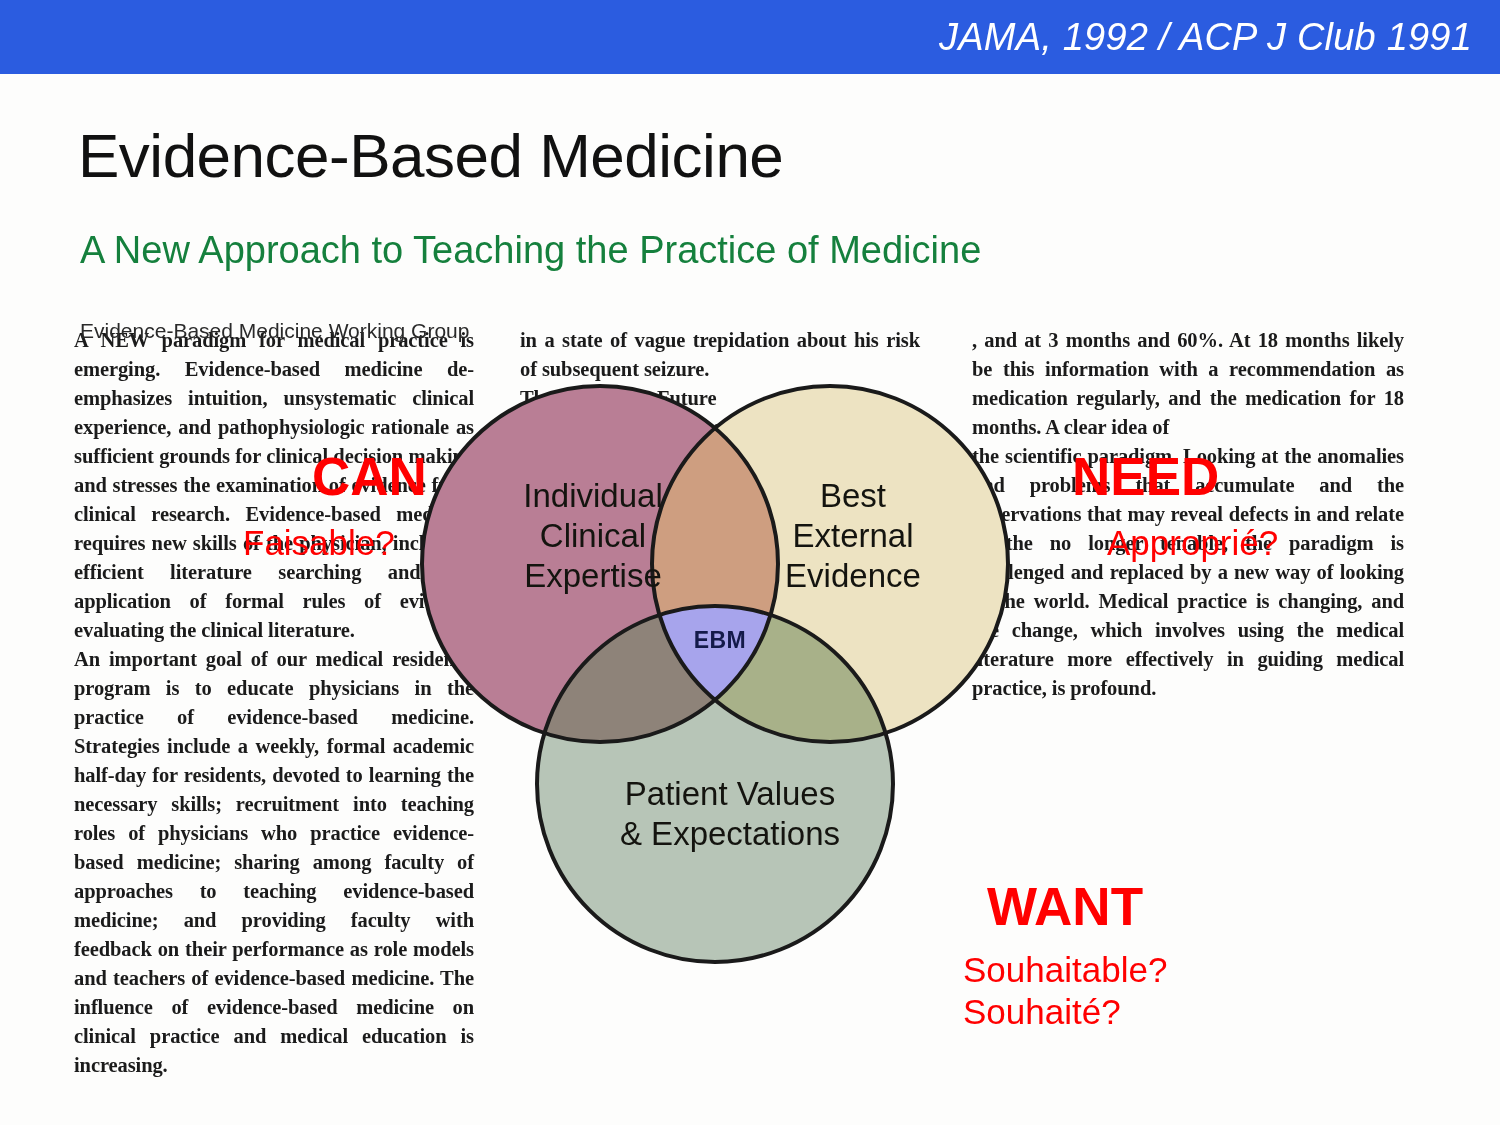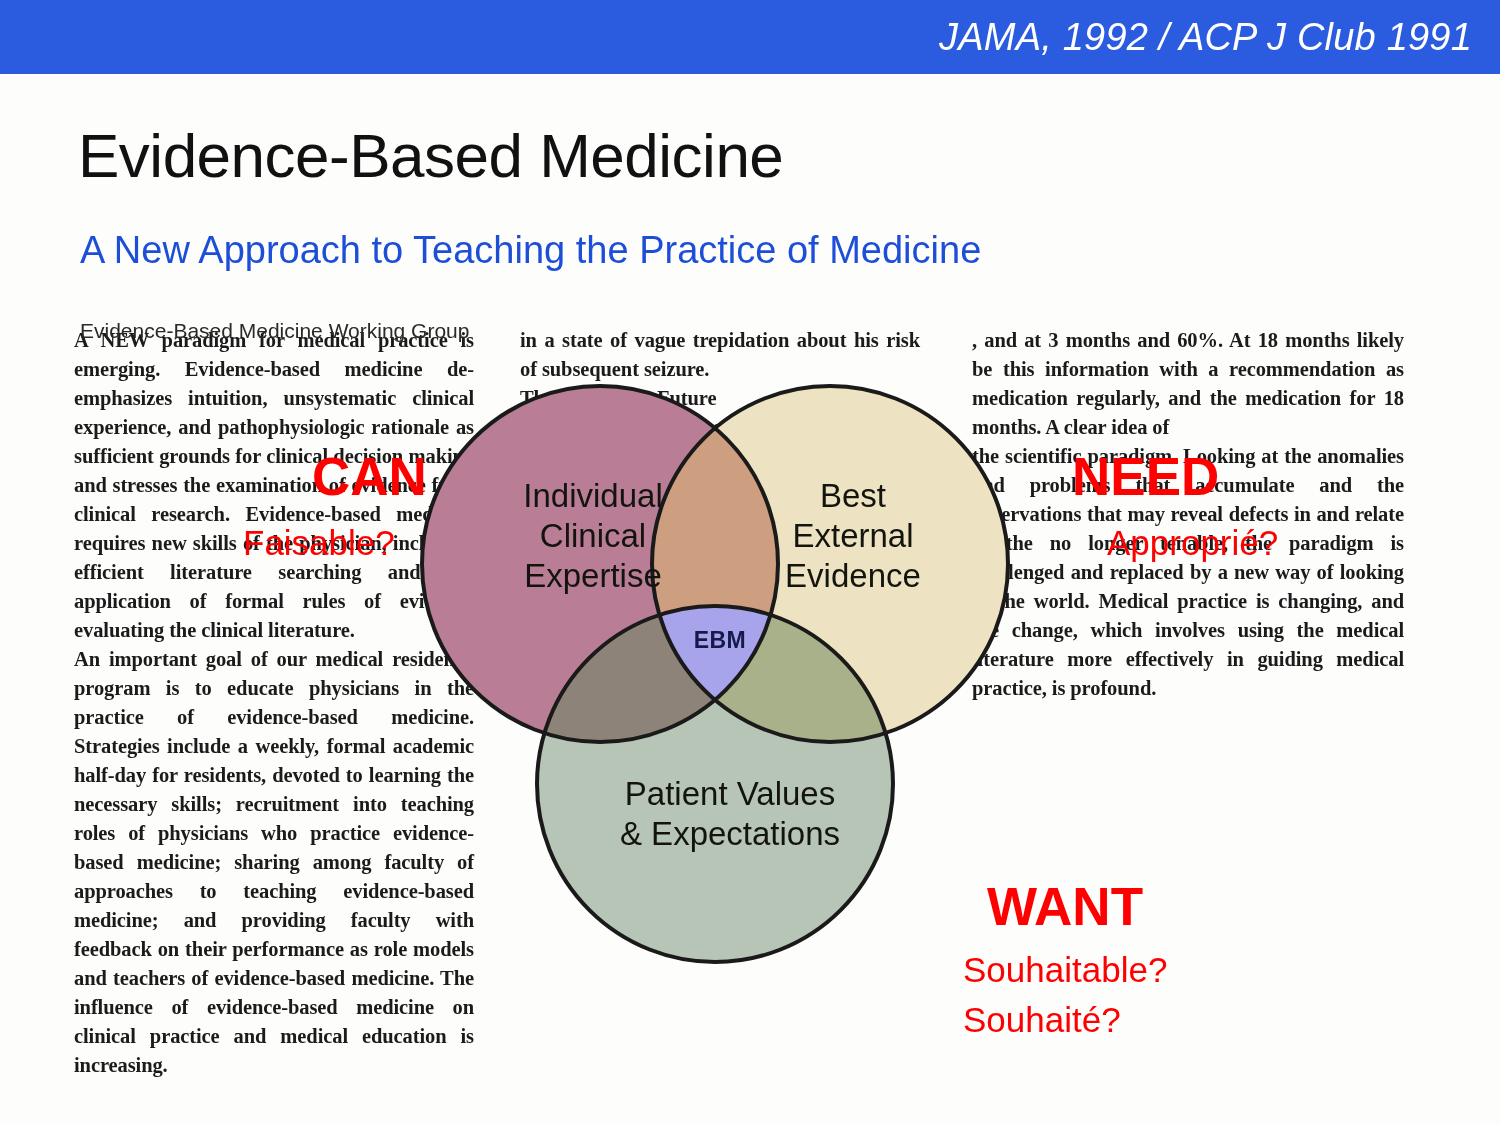--- a/index.html
+++ b/index.html
@@ -58,21 +58,21 @@
     letter-spacing: -0.5px;
     white-space: nowrap;
     font-family: "Liberation Sans", sans-serif;
   }
   #article-subtitle {
     position: absolute;
     left: 80px;
     top: 155px;
     font-size: 38px;
     font-weight: 400;
-    color: #1d4ed8;
+    color: #15803d;
     white-space: nowrap;
   }
   #article-group {
     position: absolute;
     left: 80px;
     top: 245px;
     font-size: 21px;
     font-weight: 400;
     color: #2a2a2a;
     white-space: nowrap;
@@ -140,21 +140,21 @@
     line-height: 42px;
     font-weight: 400;
     white-space: nowrap;
   }
   #ann-can        { left: 312px;  top: 375px; }
   #ann-can-sub    { left: 243px;  top: 448px; }
   #ann-need       { left: 1072px; top: 375px; }
   #ann-need-sub   { left: 1107px; top: 448px; text-align: right; }
   #ann-want       { left: 987px;  top: 805px; }
   #ann-want-sub1  { left: 963px;  top: 875px; }
-  #ann-want-sub2  { left: 963px;  top: 917px; margin-top: 8px; }
+  #ann-want-sub2  { left: 963px;  top: 917px; }
 </style>
 </head>
 <body>
 
 <div id="header-banner">
   <div class="banner-text">JAMA, 1992 / ACP J Club 1991</div>
 </div>
 
 <div id="article-scan">
 

